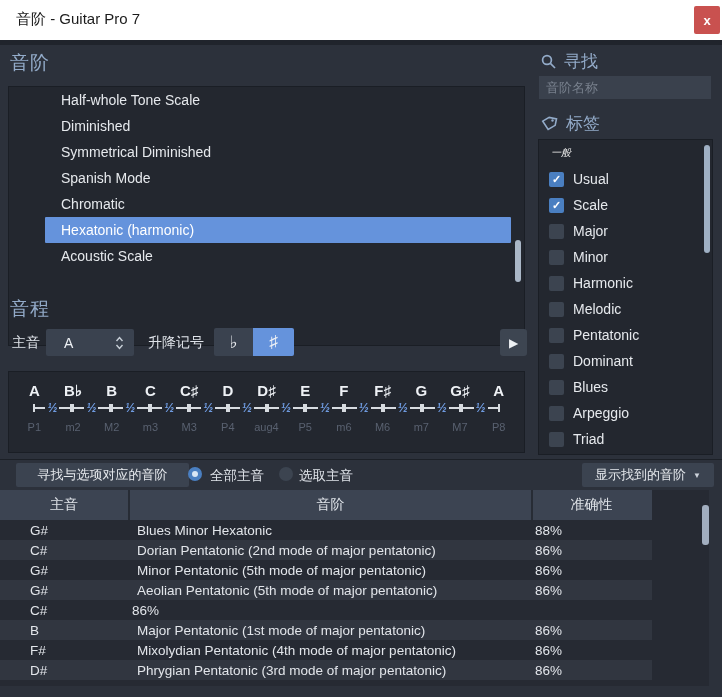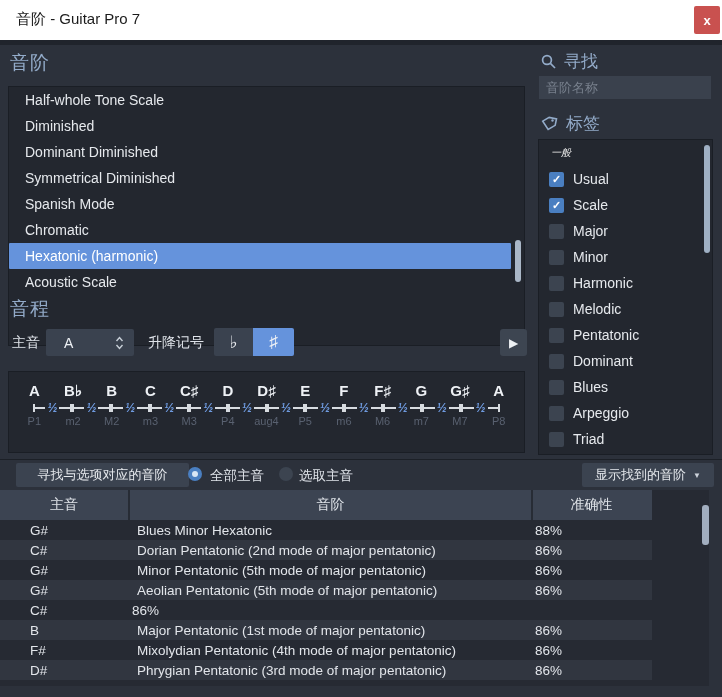--- a/index.html
+++ b/index.html
@@ -9,21 +9,21 @@
   .titlebar{position:absolute;left:0;top:0;width:722px;height:40px;background:#ffffff;}
   .title-text{position:absolute;left:16px;top:10px;font-size:15px;color:#1b1b1b;}
   .close-btn{position:absolute;left:694px;top:6px;width:26px;height:28px;background:#c9514f;border-radius:2px;
              color:#fff;font-size:13px;font-weight:bold;display:flex;align-items:center;justify-content:center;cursor:pointer;}
   .top-shadow{position:absolute;left:0;top:40px;width:722px;height:5px;background:#20242c;}
   
   .sec-head{position:absolute;font-size:19px;color:#93abc9;letter-spacing:1px;}
   .sec-head-sm{position:absolute;display:flex;align-items:center;gap:8px;font-size:17px;color:#93abc9;}
   
   .scale-list{position:absolute;left:8px;top:86px;width:517px;height:260px;background:#23272f;
-              border:1px solid #1a1e25;box-sizing:border-box;overflow:hidden;}
+              border:1px solid #1a1e25;box-sizing:border-box;overflow:hidden;padding-left:36px;}
   .scale-item{height:26px;line-height:26px;padding-left:16px;font-size:14px;color:#e6e9ed;white-space:nowrap;}
   .scale-item.selected{background:#6593dc;color:#fff;width:calc(100% - 29px);border-radius:1px;}
   .vthumb{position:absolute;background:#aab7c7;border-radius:3px;}
   
   .ctl-label{position:absolute;font-size:14px;color:#dfe3e9;}
   .tonic-select{position:absolute;left:46px;top:329px;width:88px;height:27px;background:#3a424f;border-radius:2px;
                 display:flex;align-items:center;cursor:pointer;}
   .tonic-select .val{margin-left:18px;font-size:14px;color:#eef1f5;flex:1;}
   .tonic-select svg{margin-right:10px;}
   .acc-btn{position:absolute;top:328px;height:28px;display:flex;align-items:center;justify-content:center;
@@ -35,21 +35,21 @@
   
   .interval-panel{position:absolute;left:8px;top:371px;width:517px;height:82px;background:#23272f;
                   border:1px solid #1a1e25;box-sizing:border-box;}
   .notes-row{display:grid;grid-template-columns:repeat(13,1fr);padding:0 6px;margin-top:10px;}
   .note{text-align:center;font-size:15px;font-weight:bold;color:#eef1f5;}
   .ticks-row{display:flex;margin:1px 24px 0;height:13px;}
   .seg{flex:1;display:flex;align-items:center;}
   .seg .tick{width:2px;height:8px;background:#d7dbe0;}
   .seg .line{flex:1;height:2px;background:#d7dbe0;}
   .seg .half{padding:0 2px;font-size:12px;font-weight:bold;font-style:italic;color:#6f9be0;line-height:12px;}
-  .intervals-row{display:grid;grid-template-columns:repeat(13,1fr);padding:0 6px;margin-top:1px;}
+  .intervals-row{display:grid;grid-template-columns:repeat(13,1fr);padding:0 6px;margin-top:7px;}
   .iv{text-align:center;font-size:11px;color:#596170;}
   
   .toolbar-sep{position:absolute;left:0;top:459px;width:722px;height:1px;background:#1c2027;}
   .btn{position:absolute;height:24px;background:#3b4350;border-radius:2px;display:flex;align-items:center;
        justify-content:center;font-size:13px;color:#e6e9ed;cursor:pointer;padding:0 8px;box-sizing:border-box;}
   .find-btn{left:8px;top:463px;width:173px;margin-left:8px;}
   .show-btn{left:582px;top:463px;width:132px;gap:7px;text-align:center;}
   .caret{font-size:8px;color:#cdd3db;}
   .radio{position:absolute;width:14px;height:14px;border-radius:50%;cursor:pointer;}
   .radio.on{background:#4a7fc1;}
@@ -92,21 +92,20 @@
     <div class="close-btn">
       <span>x</span>
     </div>
   </div>
   <div class="top-shadow"></div>
 
   <div class="sec-head" style="left:10px;top:50px;">音阶</div>
   <div class="scale-list">
       <div class="scale-item">Half-whole Tone Scale</div>
       <div class="scale-item">Diminished</div>
-      <div class="scale-item">Dominant Diminished</div>
       <div class="scale-item">Symmetrical Diminished</div>
       <div class="scale-item">Spanish Mode</div>
       <div class="scale-item">Chromatic</div>
       <div class="scale-item selected">Hexatonic (harmonic)</div>
       <div class="scale-item">Acoustic Scale</div>
     </div>
   <div class="vthumb" style="left:515px;top:240px;width:6px;height:42px;"></div>
 
   <div class="sec-head" style="left:10px;top:296px;">音程</div>
   <div class="ctl-label" style="left:12px;top:334px;">主音</div>

